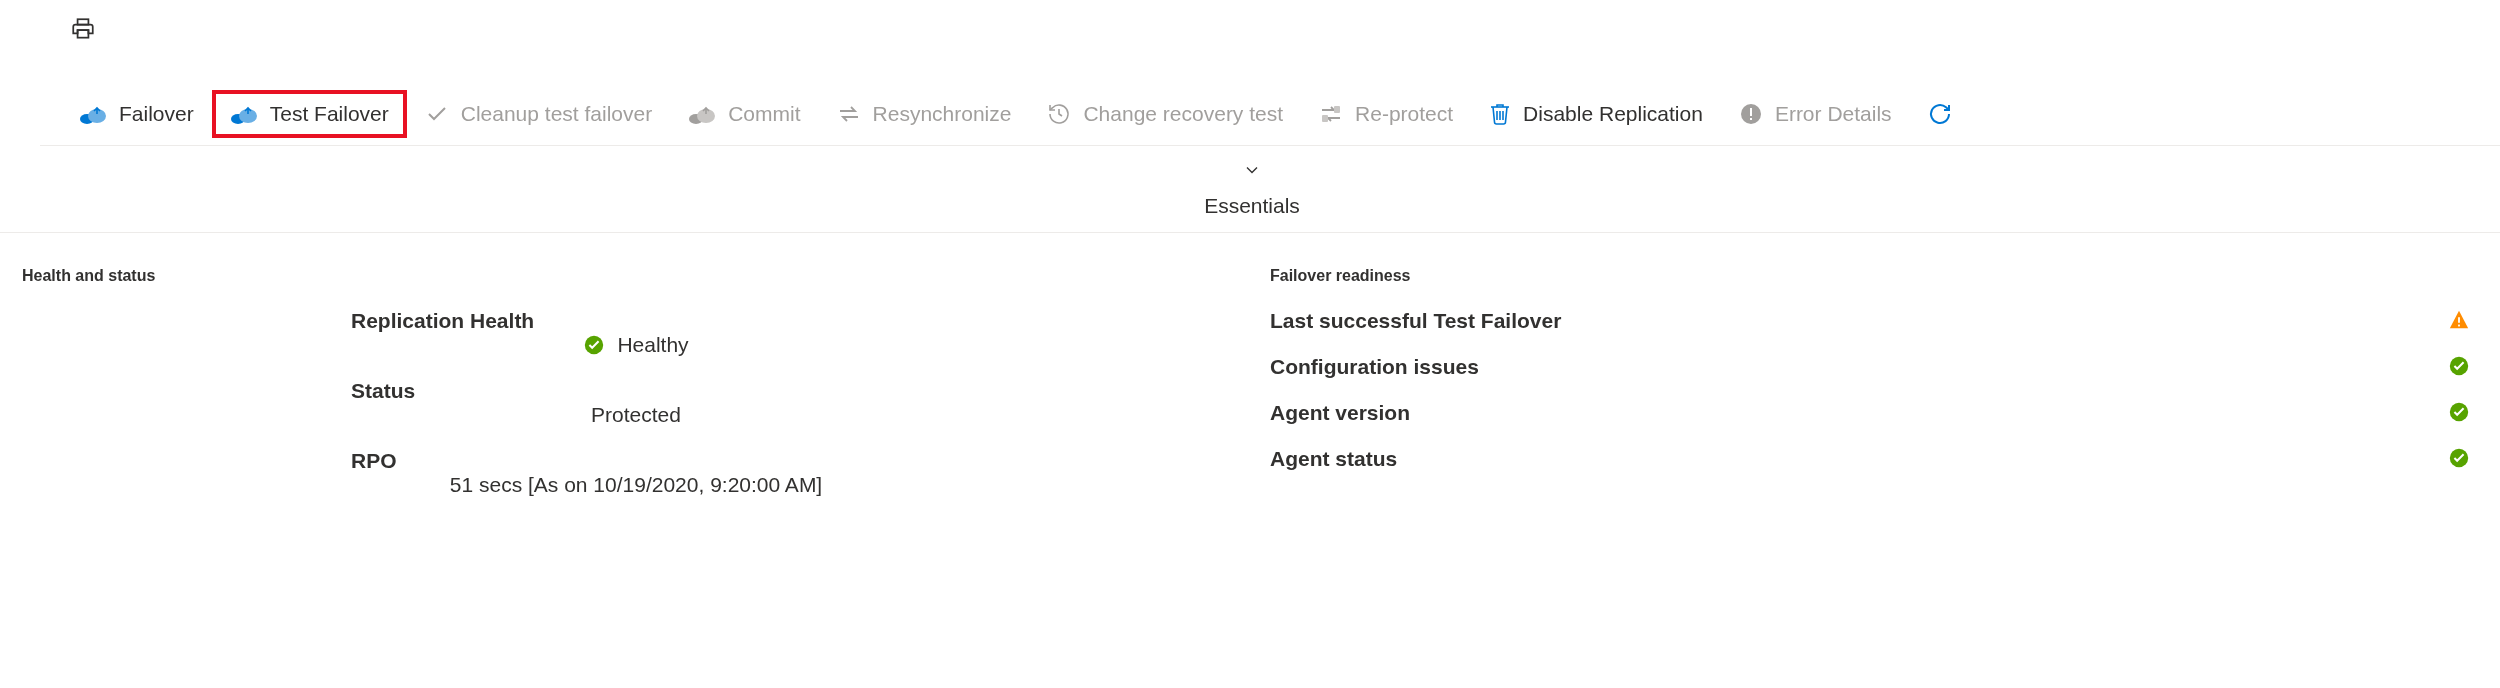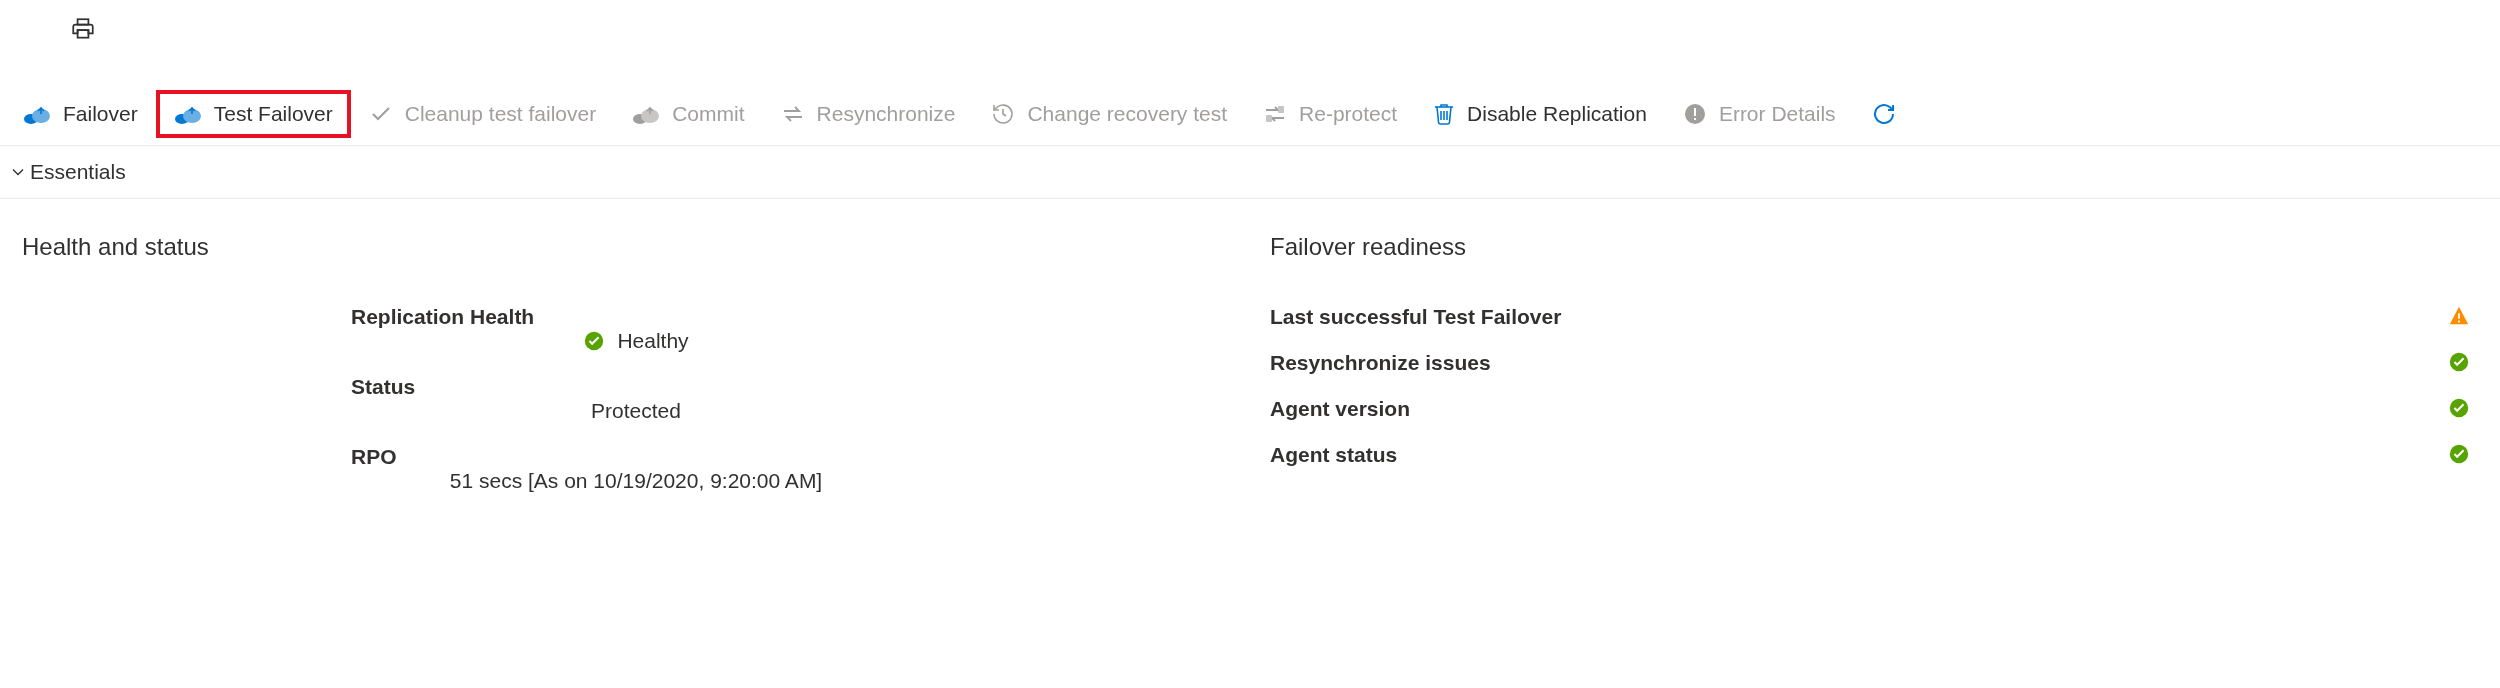--- a/index.html
+++ b/index.html
@@ -12,62 +12,64 @@
     }
     .page { width: 2500px; }
     .header-top {
       padding: 16px 28px 40px 70px;
       display: flex;
       align-items: flex-start;
     }
     .toolbar {
       display: flex;
       align-items: center;
-      padding: 0 5px;
+      padding: 0 21px;
       border-bottom: 1px solid #edebe9;
       position: relative;
       height: 64px;
       gap: 0;
+      margin-left: 40px;
     }
     .toolbar-item {
       display: inline-flex;
       align-items: center;
       gap: 12px;
       padding: 12px 18px;
       color: #323130;
       white-space: nowrap;
       cursor: pointer;
     }
     .toolbar-item.disabled {
       color: #a19f9d;
     }
     .toolbar-item.highlighted {
       border: 4px solid #e81123;
       padding: 8px 14px;
     }
     .essentials-toggle {
       display: flex;
       align-items: center;
-      gap: 2px;
-      padding: 14px 16px 14px 8px;
+      gap: 14px;
+      padding: 14px 16px 14px 20px;
       border-bottom: 1px solid #edebe9;
       cursor: pointer;
+      flex-direction: column;
     }
     .content {
       display: flex;
       padding: 28px 22px;
     }
     .col {
       flex: 0 0 50%;
       min-width: 0;
     }
     .section-title {
-      font-weight: 400;
-      font-size: 24px;
-      margin: 6px 0 44px 0;
+      font-weight: 700;
+      font-size: 16px;
+      margin: 6px 0 24px 0;
     }
     .kv-row {
       display: flex;
       align-items: center;
       margin: 0 0 22px 0;
       flex-direction: column;
     }
     .kv-label {
       width: 570px;
       font-weight: 600;
@@ -268,21 +270,21 @@
             <svg class="icon-svg" width="22" height="22" viewBox="0 0 24 24">
               <path d="M12 2L22 21H2L12 2z" fill="#ff8c00"></path>
               <rect x="11" y="9" width="2" height="6" fill="#fff"></rect>
               <rect x="11" y="17" width="2" height="2" fill="#fff"></rect>
             </svg>
           </span>
         </div>
       </div>
 
       <div class="readiness-row">
-        <div class="readiness-label">Resynchronize issues</div>
+        <div class="readiness-label">Configuration issues</div>
         <div class="readiness-status">
           <span>
             <svg class="icon-svg" width="22" height="22" viewBox="0 0 24 24">
               <circle cx="12" cy="12" r="10" fill="#57a300"></circle>
               <path d="M7 12l3 3 7-7" stroke="#fff" stroke-width="2.2" fill="none"></path>
             </svg>
           </span>
         </div>
       </div>
 

